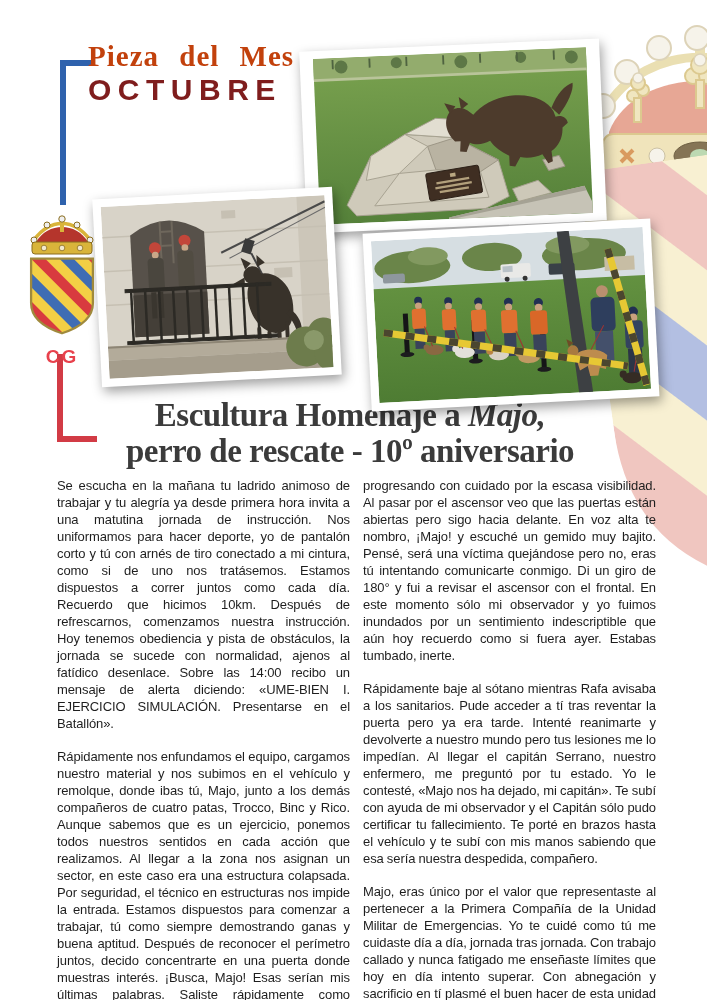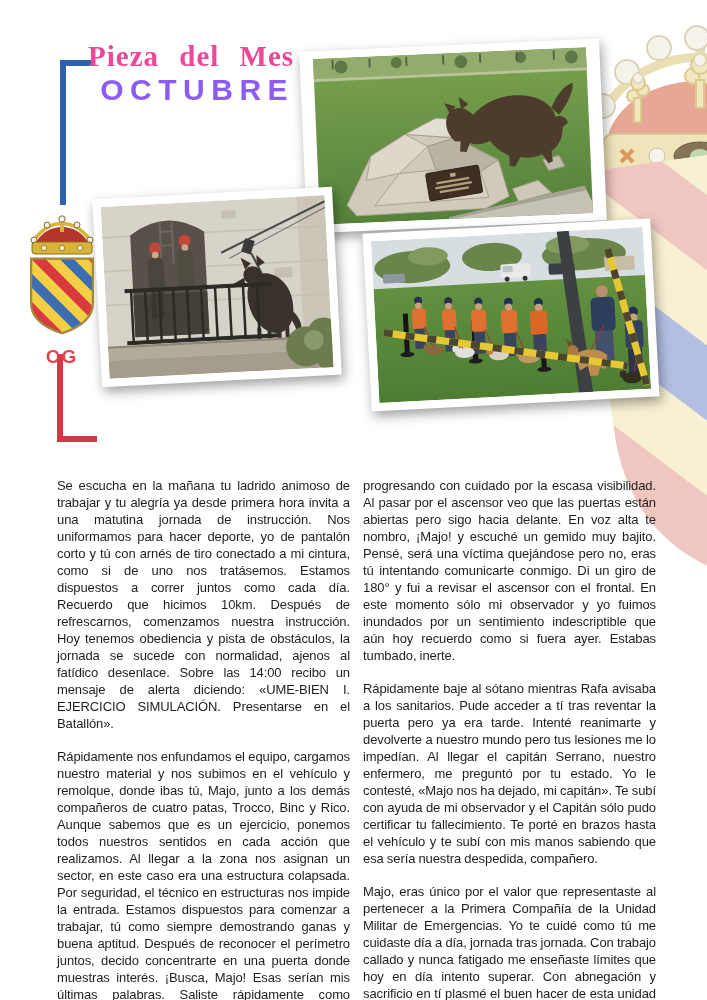--- a/index.html
+++ b/index.html
@@ -11,23 +11,23 @@
   
   .bracket{position:absolute;z-index:1;}
   .bracket-blue{left:60px;top:60px;width:40px;height:145px;}
   .bracket-blue .h{position:absolute;left:0;top:0;width:34px;height:6px;background:#2f62ad;}
   .bracket-blue .v{position:absolute;left:0;top:0;width:6px;height:145px;background:#2f62ad;}
   .bracket-red{left:57px;top:354px;width:44px;height:88px;}
   .bracket-red .v{position:absolute;left:0;top:0;width:6px;height:88px;background:#d23b45;}
   .bracket-red .h{position:absolute;left:0;top:82px;width:40px;height:6px;background:#d23b45;}
   
   .header{position:absolute;left:88px;top:40px;z-index:6;}
-  .kicker{font-family:"Liberation Serif",serif;font-weight:bold;font-size:29px;color:#ec4899;
+  .kicker{font-family:"Liberation Serif",serif;font-weight:bold;font-size:29px;color:#c2410c;
           letter-spacing:1px;word-spacing:12px;line-height:32px;}
-  .month{font-weight:bold;font-size:30px;color:#8b5cf6;letter-spacing:6.5px;line-height:32px;margin-top:2px;text-align:right;}
+  .month{font-weight:bold;font-size:30px;color:#7f1d1d;letter-spacing:6.5px;line-height:32px;margin-top:2px;}
   .year{font-weight:bold;font-size:90px;color:#2f62ad;line-height:72px;margin-left:-6px;margin-top:2px;letter-spacing:0;}
   
   .emblem{position:absolute;left:18px;top:212px;width:88px;z-index:6;text-align:center;}
   .emblem svg{display:block;margin:0 auto;}
   .emblem-label{margin-top:10px;font-weight:bold;font-size:19px;letter-spacing:2px;color:#e8414c;}
   
   .photo{position:absolute;background:#fff;padding:8px;box-shadow:2px 5px 12px rgba(0,0,0,.38);}
   .photo svg{display:block;}
   .photo-1{left:303px;top:45px;z-index:3;transform:rotate(-2.5deg);}
   .photo-2{left:97px;top:193px;z-index:4;transform:rotate(-3deg);}
@@ -378,20 +378,24 @@
       </g>
       <g>
         <line x1="8" y1="92" x2="250" y2="138" stroke="#e7c834" stroke-width="7"></line>
         <line x1="8" y1="92" x2="250" y2="138" stroke="#2f2f2f" stroke-width="7" stroke-dasharray="9 13" opacity="0.85"></line>
         <line x1="236" y1="20" x2="268" y2="158" stroke="#e7c834" stroke-width="7"></line>
         <line x1="236" y1="20" x2="268" y2="158" stroke="#2f2f2f" stroke-width="7" stroke-dasharray="9 13" opacity="0.85"></line>
       </g>
     </svg>
   </div>
 
+  <div class="title">
+    <span>Escultura Homenaje a </span><span class="it">Majo,</span><br>
+    <span>perro de rescate - 10º aniversario</span>
+  </div>
 
   <div class="columns">
     <div class="col">
       <p>Se escucha en la mañana tu ladrido animoso de trabajar y tu alegría ya desde primera hora invita a una matutina jornada de instrucción. Nos uniformamos para hacer deporte, yo de pantalón corto y tú con arnés de tiro conectado a mi cintura, como si de uno nos tratásemos. Estamos dispuestos a correr juntos como cada día. Recuerdo que hicimos 10km. Después de refrescarnos, comenzamos nuestra instrucción. Hoy tenemos obediencia y pista de obstáculos, la jornada se sucede con normalidad, ajenos al fatídico desenlace. Sobre las 14:00 recibo un mensaje de alerta diciendo: «UME-BIEN I. EJERCICIO SIMULACIÓN. Presentarse en el Batallón».</p>
       <p>Rápidamente nos enfundamos el equipo, cargamos nuestro material y nos subimos en el vehículo y remolque, donde ibas tú, Majo, junto a los demás compañeros de cuatro patas, Trocco, Binc y Rico. Aunque sabemos que es un ejercicio, ponemos todos nuestros sentidos en cada acción que realizamos. Al llegar a la zona nos asignan un sector, en este caso era una estructura colapsada. Por seguridad, el técnico en estructuras nos impide la entrada. Estamos dispuestos para comenzar a trabajar, tú como siempre demostrando ganas y buena aptitud. Después de reconocer el perímetro juntos, decido concentrarte en una puerta donde muestras interés. ¡Busca, Majo! Esas serían mis últimas palabras. Saliste rápidamente como siempre, deseando encontrar alguna señal de vida. Después de ocho minutos de búsqueda te escucho desde fuera cómo progresas en el interior de la estructura. Para mí era complicado dirigirte, ya que no veía lo que habías registrado. Hubo unos minutos que dejé de oirte, parecía raro porque no viniste a mi llamada. Repetí tu nombre varias veces pero seguía sin oirte ni verte. Me dirigí al técnico en estructuras y a mi observador y decido entrar. En este momento soy consciente de que algo no iba bien. Mi observador, Rafa, me sigue en la distancia revisando y</p>
     </div>
     <div class="col">
       <p>progresando con cuidado por la escasa visibilidad. Al pasar por el ascensor veo que las puertas están abiertas pero sigo hacia delante. En voz alta te nombro, ¡Majo! y escuché un gemido muy bajito. Pensé, será una víctima quejándose pero no, eras tú intentando comunicarte conmigo. Di un giro de 180° y fui a revisar el ascensor con el frontal. En este momento sólo mi observador y yo fuimos inundados por un sentimiento indescriptible que aún hoy recuerdo como si fuera ayer. Estabas tumbado, inerte.</p>
       <p>Rápidamente baje al sótano mientras Rafa avisaba a los sanitarios. Pude acceder a tí tras reventar la puerta pero ya era tarde. Intenté reanimarte y devolverte a nuestro mundo pero tus lesiones me lo impedían. Al llegar el capitán Serrano, nuestro enfermero, me preguntó por tu estado. Yo le contesté, «Majo nos ha dejado, mi capitán». Te subí con ayuda de mi observador y el Capitán sólo pudo certificar tu fallecimiento. Te porté en brazos hasta el vehículo y te subí con mis manos sabiendo que esa sería nuestra despedida, compañero.</p>
       <p>Majo, eras único por el valor que representaste al pertenecer a la Primera Compañía de la Unidad Militar de Emergencias. Yo te cuidé como tú me cuidaste día a día, jornada tras jornada. Con trabajo callado y nunca fatigado me enseñaste límites que hoy en día intento superar. Con abnegación y sacrificio en tí plasmé el buen hacer de esta unidad y las capacidades que poco a poco asumimos. Todavía hoy te recuerdo a diario con alguna anécdota de tantas que vivimos juntos. Por ser irremplazable esta confianza. Por ser un perro fiel, alegre, leal, entregado al servicio de España. Te honro con estas palabras como humilde homenaje a nuestra alianza.</p>

